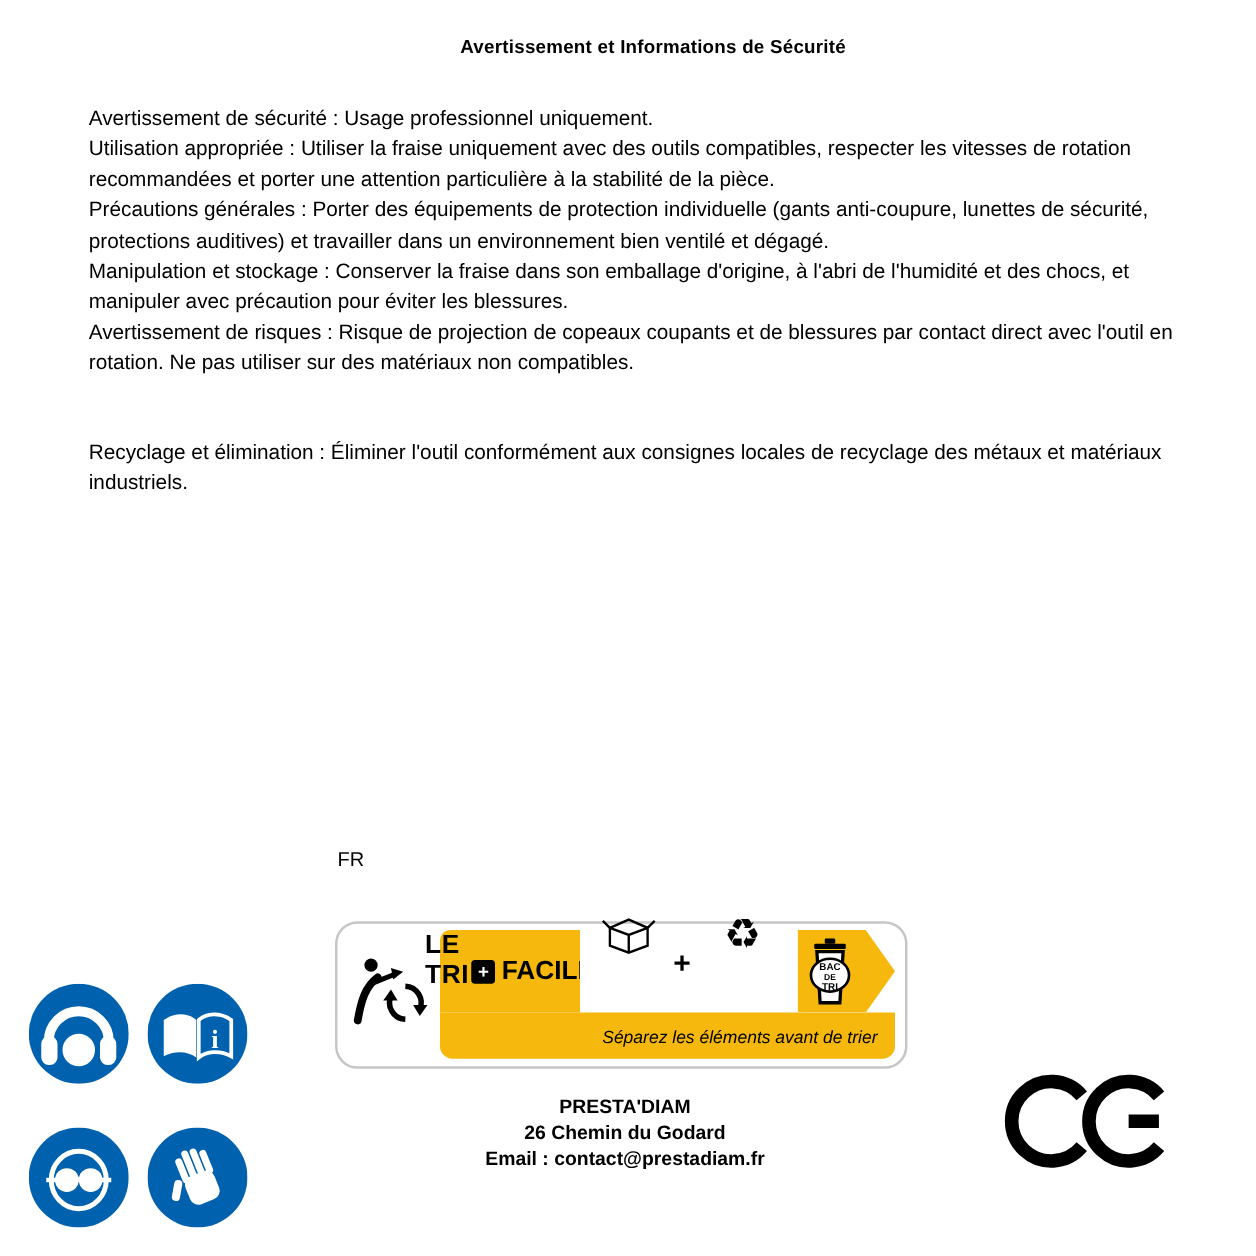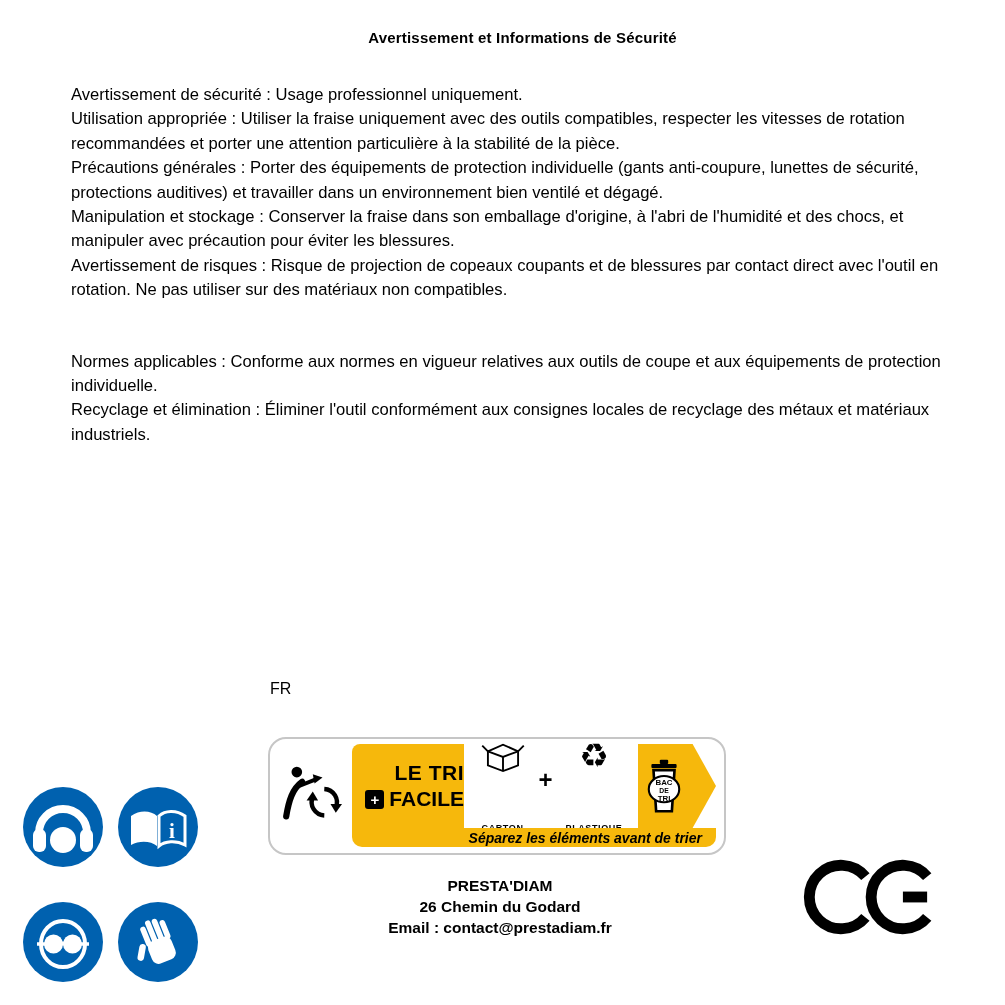--- a/index.html
+++ b/index.html
@@ -35,22 +35,22 @@
     position:absolute;left:268px;top:737px;width:458px;height:118px;
     border:2px solid #c6c6c6;border-radius:18px;background:#fff;
     display:flex;align-items:stretch;box-sizing:border-box;
   }
   .triman{width:82px;display:flex;align-items:center;justify-content:center;}
   .triman svg{width:62px;height:66px;}
   .tri-main{flex:1;display:flex;flex-direction:column;padding:5px 8px 6px 0;}
   .tri-row{flex:1;display:flex;align-items:stretch;min-height:0;}
   .tri-headline{
     background:var(--tri-yellow,#F6B80C);width:112px;box-sizing:border-box;
-    display:flex;flex-direction:column;justify-content:center;gap:2px;
-    padding-left:0;border-radius:8px 0 0 0;align-items:flex-end;
+    display:flex;justify-content:center;gap:2px;
+    padding-left:0;border-radius:8px 0 0 0;
   }
   .tri-line1{font-weight:800;font-size:21px;letter-spacing:.5px;}
   .tri-line2{display:flex;align-items:center;gap:5px;font-weight:800;font-size:21px;}
   .plus-box{
     display:inline-flex;width:19px;height:19px;background:#000;color:#fff;
     align-items:center;justify-content:center;font-size:15px;font-weight:700;border-radius:3px;
   }
   .tri-materials{flex:1;display:flex;align-items:center;justify-content:center;gap:13px;background:#fff;}
   .material{display:flex;flex-direction:column;align-items:center;gap:2px;}
   .mat-label{font-size:9px;font-weight:700;letter-spacing:.6px;margin-top:48px;}
@@ -59,23 +59,23 @@
   .carton-svg{width:46px;height:33px;}
   .tri-arrow{
     width:78px;background:var(--tri-yellow,#F6B80C);
     clip-path:polygon(0 0,70% 0,100% 50%,70% 100%,0 100%);
     display:flex;align-items:center;justify-content:flex-start;
     padding-left:5px;box-sizing:border-box;text-align:right;
   }
   .tri-arrow svg{width:42px;height:56px;}
   .bin-text{font-family:"Liberation Sans",sans-serif;font-weight:700;}
   .tri-bottom{
-    height:19px;background:var(--tri-yellow,#F6B80C);
+    height:37px;background:var(--tri-yellow,#F6B80C);
     display:flex;align-items:center;justify-content:flex-end;
-    padding-right:14px;font-style:italic;font-weight:700;font-size:14px;
+    padding-right:14px;font-style:italic;font-weight:400;font-size:14px;
     border-radius:0 0 10px 10px;
   }
 
   
   .responsible{
     position:absolute;left:250px;top:875px;width:500px;text-align:center;
     font-size:15.5px;font-weight:700;line-height:21px;
   }
 
   
@@ -91,21 +91,20 @@
 <div class="body-text">
   <div>
     <p>Avertissement de sécurité : Usage professionnel uniquement.</p>
     <p>Utilisation appropriée : Utiliser la fraise uniquement avec des outils compatibles, respecter les vitesses de rotation recommandées et porter une attention particulière à la stabilité de la pièce.</p>
     <p>Précautions générales : Porter des équipements de protection individuelle (gants anti-coupure, lunettes de sécurité, protections auditives) et travailler dans un environnement bien ventilé et dégagé.</p>
     <p>Manipulation et stockage : Conserver la fraise dans son emballage d'origine, à l'abri de l'humidité et des chocs, et manipuler avec précaution pour éviter les blessures.</p>
     <p>Avertissement de risques : Risque de projection de copeaux coupants et de blessures par contact direct avec l'outil en rotation. Ne pas utiliser sur des matériaux non compatibles.</p>
   </div>
   <div class="section-gap"></div>
   <div>
-    <p>Normes applicables : Conforme aux normes en vigueur relatives aux outils de coupe et aux équipements de protection individuelle.</p>
     <p>Recyclage et élimination : Éliminer l'outil conformément aux consignes locales de recyclage des métaux et matériaux industriels.</p>
   </div>
 </div>
 
 <div class="picto" id="picto-ear">
   <svg viewBox="0 0 80 80">
     <circle class="picto-bg" cx="40" cy="40" r="40"></circle>
     <path class="wstroke" d="M16 46 a24 24 0 0 1 48 0" stroke-width="8"></path>
     <rect class="wfill" x="10" y="42" width="13" height="23" rx="6"></rect>
     <rect class="wfill" x="57" y="42" width="13" height="23" rx="6"></rect>

